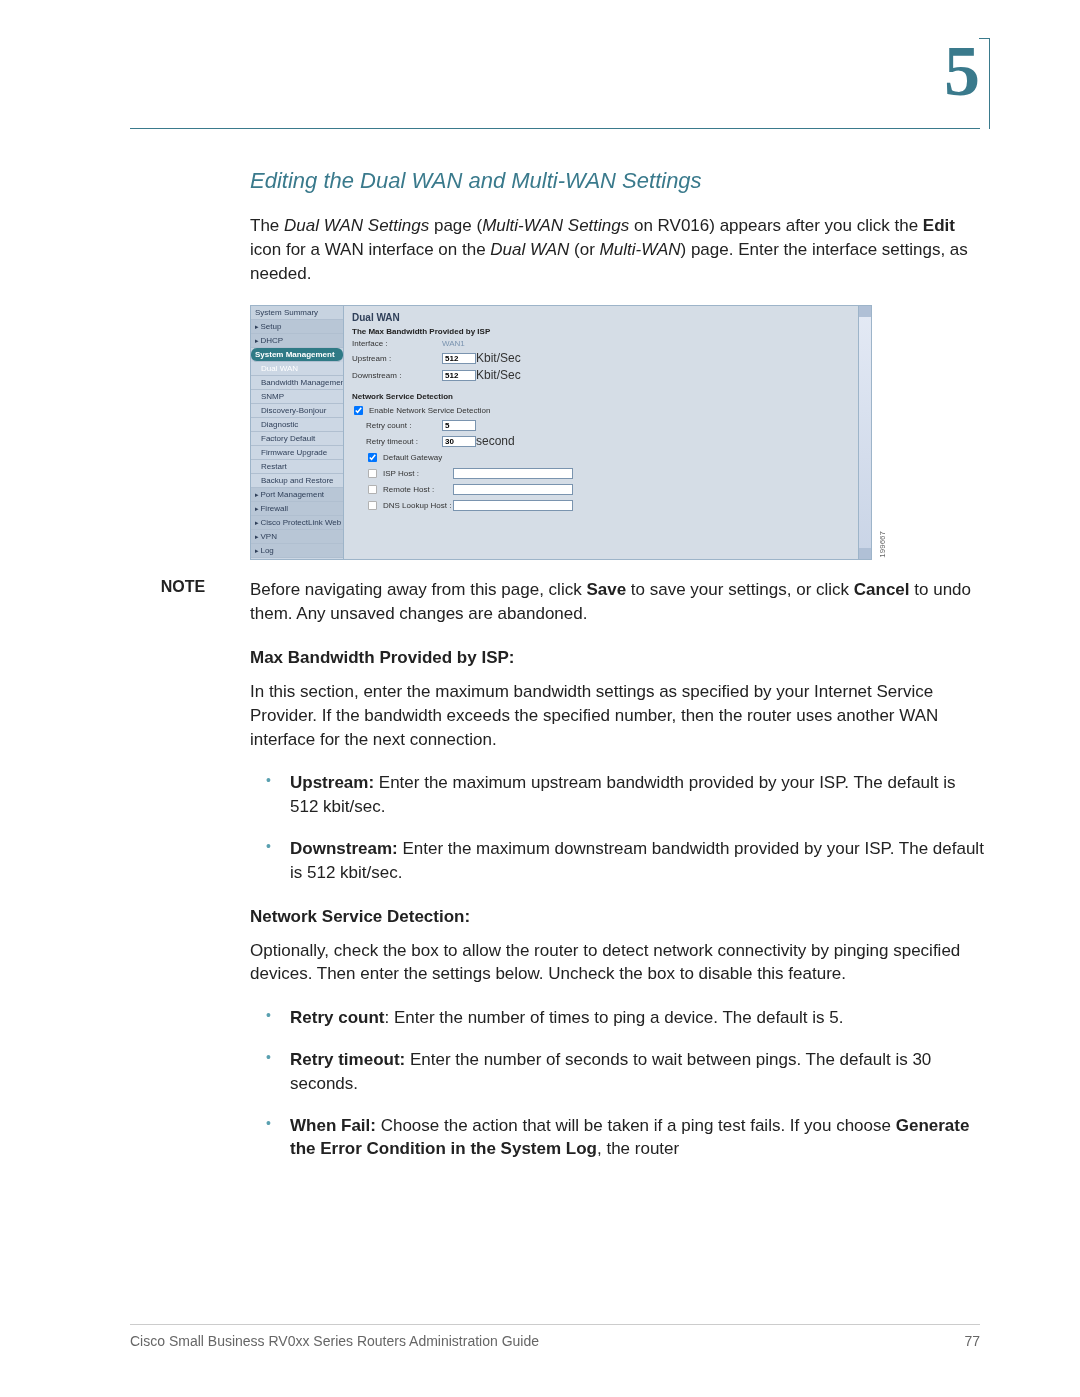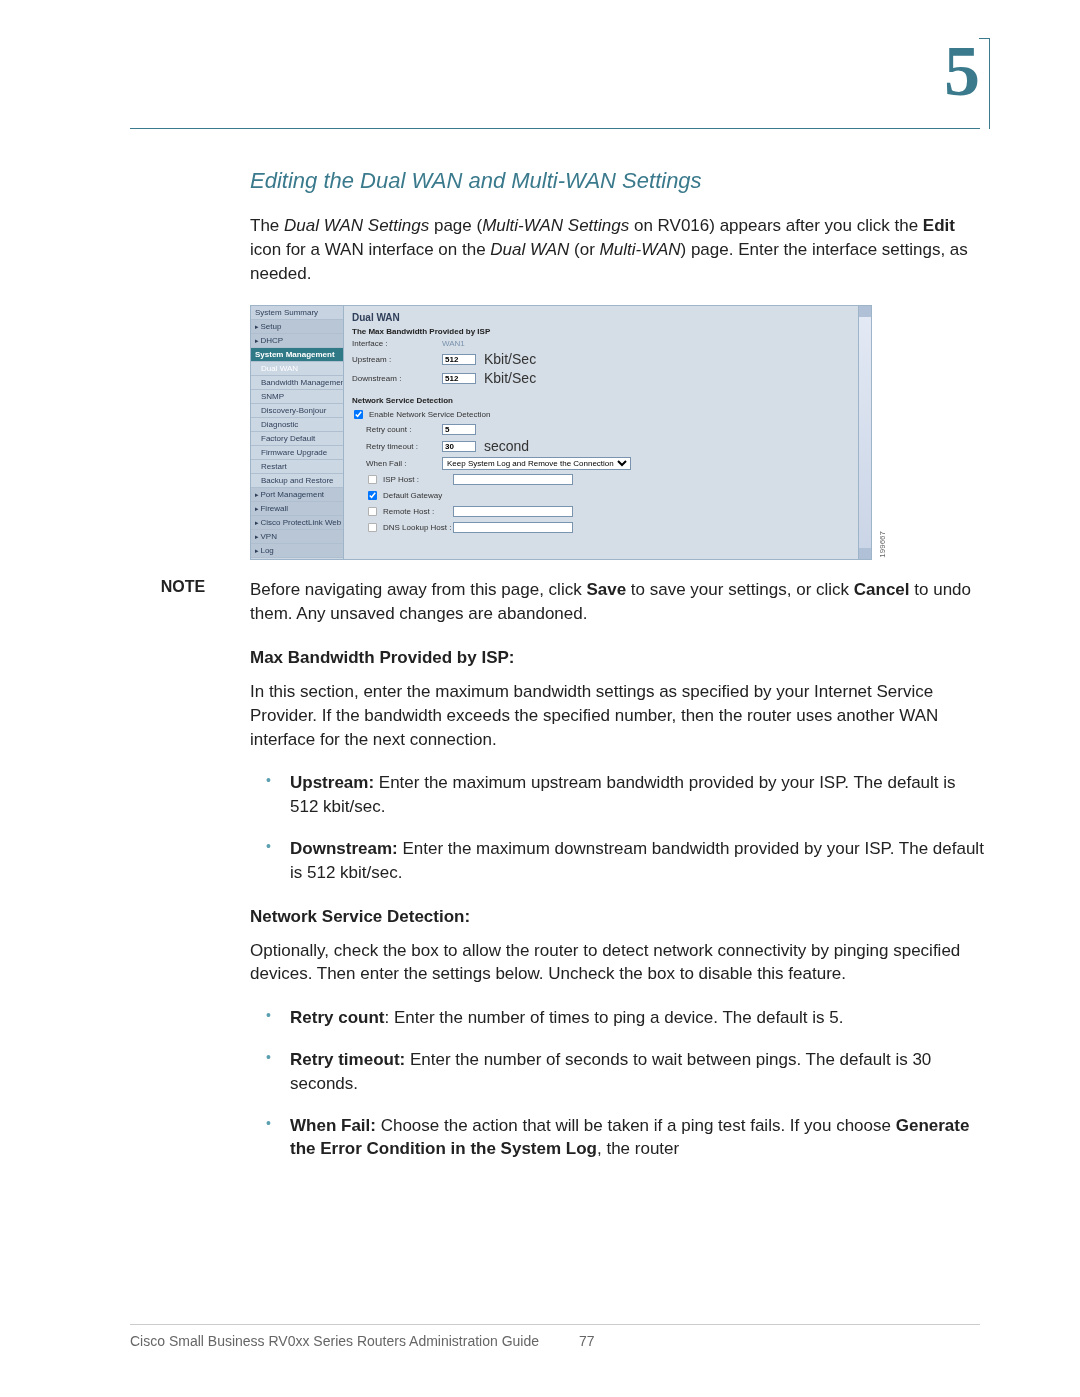--- a/index.html
+++ b/index.html
@@ -129,21 +129,21 @@
     overflow: hidden;
   }
   .ss-side .row {
     padding: 2px 4px;
     border-bottom: 1px solid #b0bfd0;
     color: #30405a;
     white-space: nowrap;
   }
   .ss-side .row.cat { background: #b8c6d6; font-weight: 500; color:#30405a;}
   .ss-side .row.cat::before { content: "▸ "; font-size:7px;}
-  .ss-side .row.sel { background: #2f7a86; color: #fff; font-weight:600;}
+  .ss-side .row.sel { background: #2f7a86; color: #fff; font-weight:600;border-radius:6px;}
   .ss-side .row.active { background: #3b93b1; color:#fff;}
   .ss-side .row.sub { padding-left: 10px; background:#ccd7e4;}
   .ss-main {
     flex: 1;
     background: #d5dde6;
     padding: 4px 8px;
     position: relative;
   }
   .ss-main h4 {
     margin: 2px 0 4px 0;
@@ -156,21 +156,21 @@
   .ss-row .k { width: 90px; color:#333; font-size:8px;}
   .ss-row .v { color:#333;}
   .ss-row input[type="text"] {
     height: 11px; width: 34px; font-size:8px; padding:0 2px;
     border:1px solid #7a94af; background:#fff; box-sizing:border-box;font-weight:bold;
   }
   .ss-row input.wide { width: 120px;}
   .ss-row select {
     height: 13px; font-size:8px; border:1px solid #7a94af; background:#fff;
   }
-  .ss-row .unit { margin-left: 8px; font-size:14px;}
+  .ss-row .unit { margin-left: 0; font-size:12px;}
   .ss-row input[type="checkbox"]{ transform: scale(0.7); margin:0 4px 0 0;}
   .ss-scroll {
     position:absolute; right:0; top:0; bottom:0; width:12px;
     background: linear-gradient(#e4eaf5,#c9d4e6);
     border-left:1px solid #9db4c9;
   }
   .ss-scroll::before, .ss-scroll::after {
     content:""; position:absolute; left:0; right:0; height:11px;
     background:#b0c0d6;
   }
@@ -183,20 +183,21 @@
   }
   
   .footer {
     position: absolute;
     bottom: 48px;
     left: 130px;
     right: 100px;
     border-top: 1px solid #ccc;
     padding-top: 8px;
     display: flex;
+    justify-content: space-between;
     font-size: 14px;
     color: #666;
     gap: 40px;
   }
 </style>
 </head>
 <body>
 
 <div class="page">
   <div class="chapter-number">5</div>
@@ -256,33 +257,27 @@
         <div class="ss-row" style="padding-left:14px">
           <span class="k" style="width:76px">Retry count :</span>
           <input type="text" value="5" style="">
         </div>
         <div class="ss-row" style="padding-left:14px">
           <span class="k" style="width:76px">Retry timeout :</span>
           <input type="text" value="30" style="">
           <span class="unit">second</span>
         </div>
         <div class="ss-row" style="padding-left:14px">
-          <span class="k" style="width:76px">When Fail :</span>
-          <select>
-            <option>Keep System Log and Remove the Connection</option>
-          </select>
+          <input type="checkbox" checked="" style="">
+          <span>Default Gateway</span>
         </div>
         <div class="ss-row" style="padding-left:14px">
           <input type="checkbox" style="">
           <span style="width:70px;display:inline-block">ISP Host :</span>
           <input type="text" class="wide" style="">
-        </div>
-        <div class="ss-row" style="padding-left:14px">
-          <input type="checkbox" checked="" style="">
-          <span>Default Gateway</span>
         </div>
         <div class="ss-row" style="padding-left:14px">
           <input type="checkbox" style="">
           <span style="width:70px;display:inline-block">Remote Host :</span>
           <input type="text" class="wide" style="">
         </div>
         <div class="ss-row" style="padding-left:14px">
           <input type="checkbox" style="">
           <span style="width:70px;display:inline-block">DNS Lookup Host :</span>
           <input type="text" class="wide" style="">

